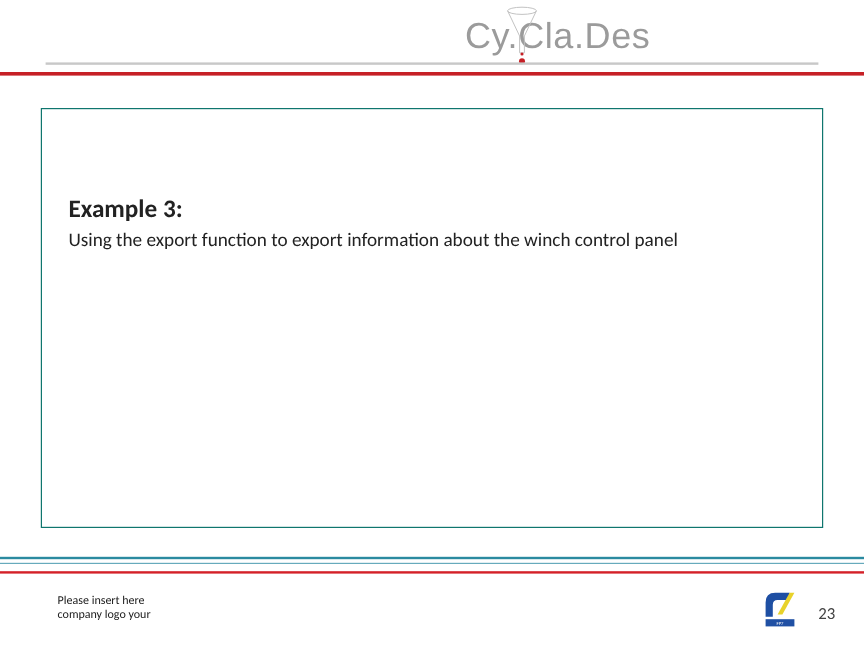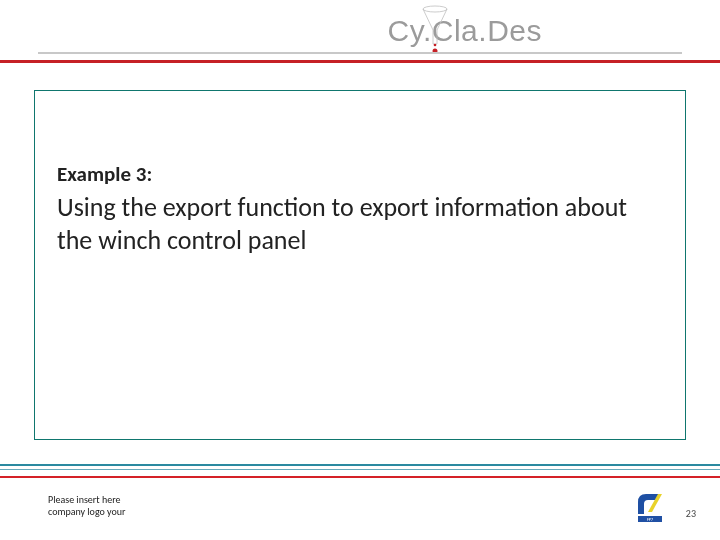--- a/index.html
+++ b/index.html
@@ -13,29 +13,29 @@
   .brand-line { position: absolute; top: 52px; left: 38px; width: 644px; height: 0; border-top: 2px solid #c8c8c8; }
   .brand-underline { position: absolute; top: 60px; left: 0; width: 720px; height: 3px; background: #c62026; }
 
   
   .dropper { position: absolute; top: 4px; right: 130px; width: 30px; height: 50px; }
 
   
   .content-frame { position: absolute; top: 90px; left: 34px; width: 652px; height: 350px; border: 1px solid #0f766e; }
   .content-inner { padding: 70px 22px 20px 22px; }
   .title-line { color: #222; font-size: 21px; font-weight: 600; line-height: 1.25; margin-bottom: 4px; }
-  .body-line { color: #222; font-size: 26px; font-weight: 400; line-height: 1.25; }
+  .body-line { color: #222; font-size: 16px; font-weight: 400; line-height: 1.25; }
 
   
   .footer-line-top { position: absolute; left: 0; width: 720px; bottom: 74px; height: 2px; background: #2b8aa0; }
   .footer-line-mid { position: absolute; left: 0; width: 720px; bottom: 70px; height: 1px; background: #67aabc; }
   .footer-line-accent { position: absolute; left: 0; bottom: 62px; width: 720px; height: 2px; background: #d42128; }
   .footer-note { position: absolute; left: 48px; bottom: 22px; color: #222; font-size: 10px; line-height: 1.2; }
   .fp7 { position: absolute; right: 56px; bottom: 16px; width: 28px; height: 32px; }
-  .page-num { position: absolute; right: 24px; bottom: 20px; color: #444; font-size: 10px; }
+  .page-num { position: absolute; right: 24px; bottom: 20px; color: #444; font-size: 14px; }
 </style>
 </head>
 <body>
 
 <div class="slide">
 
   <div class="header">
     <div class="brand">
       <span class="brand-text">Cy.Cla.Des</span>
     </div>

